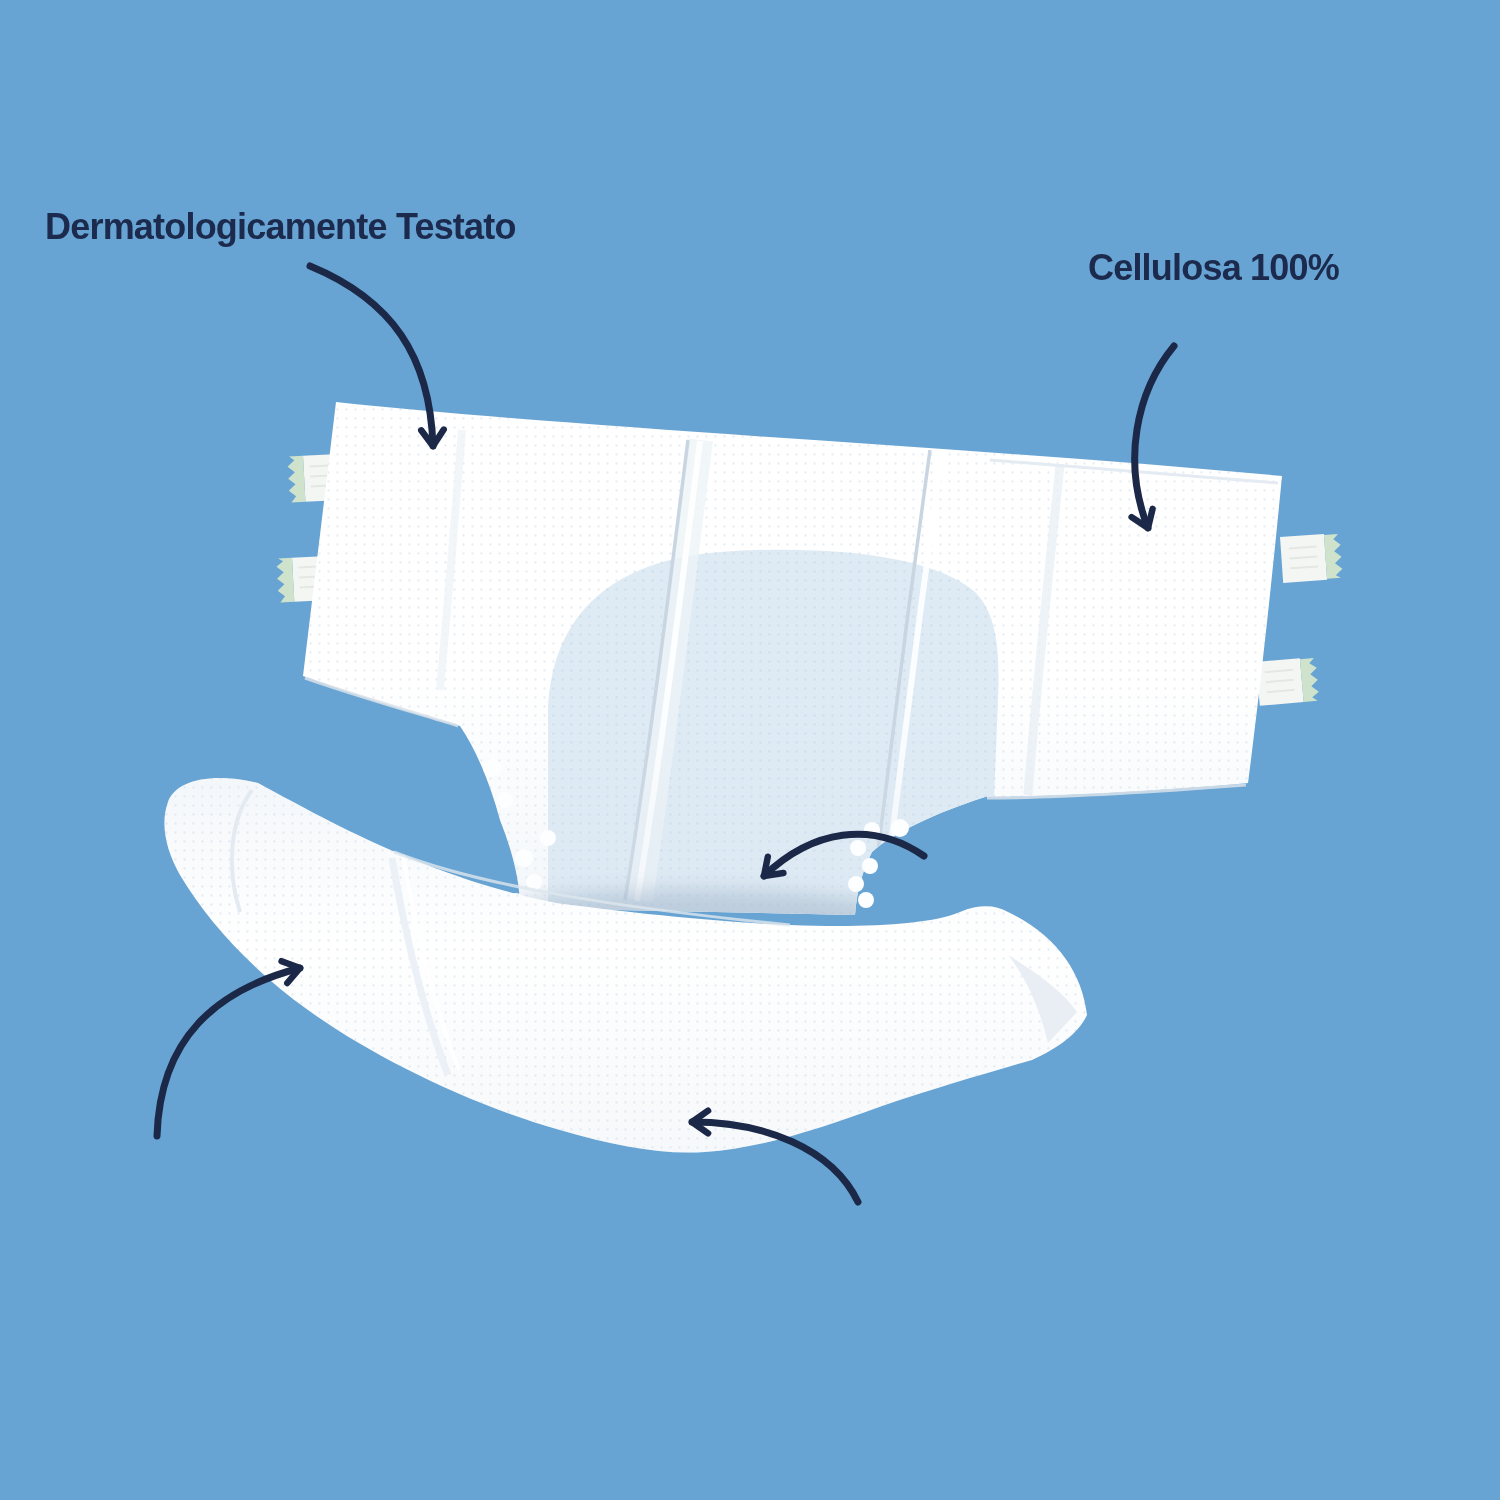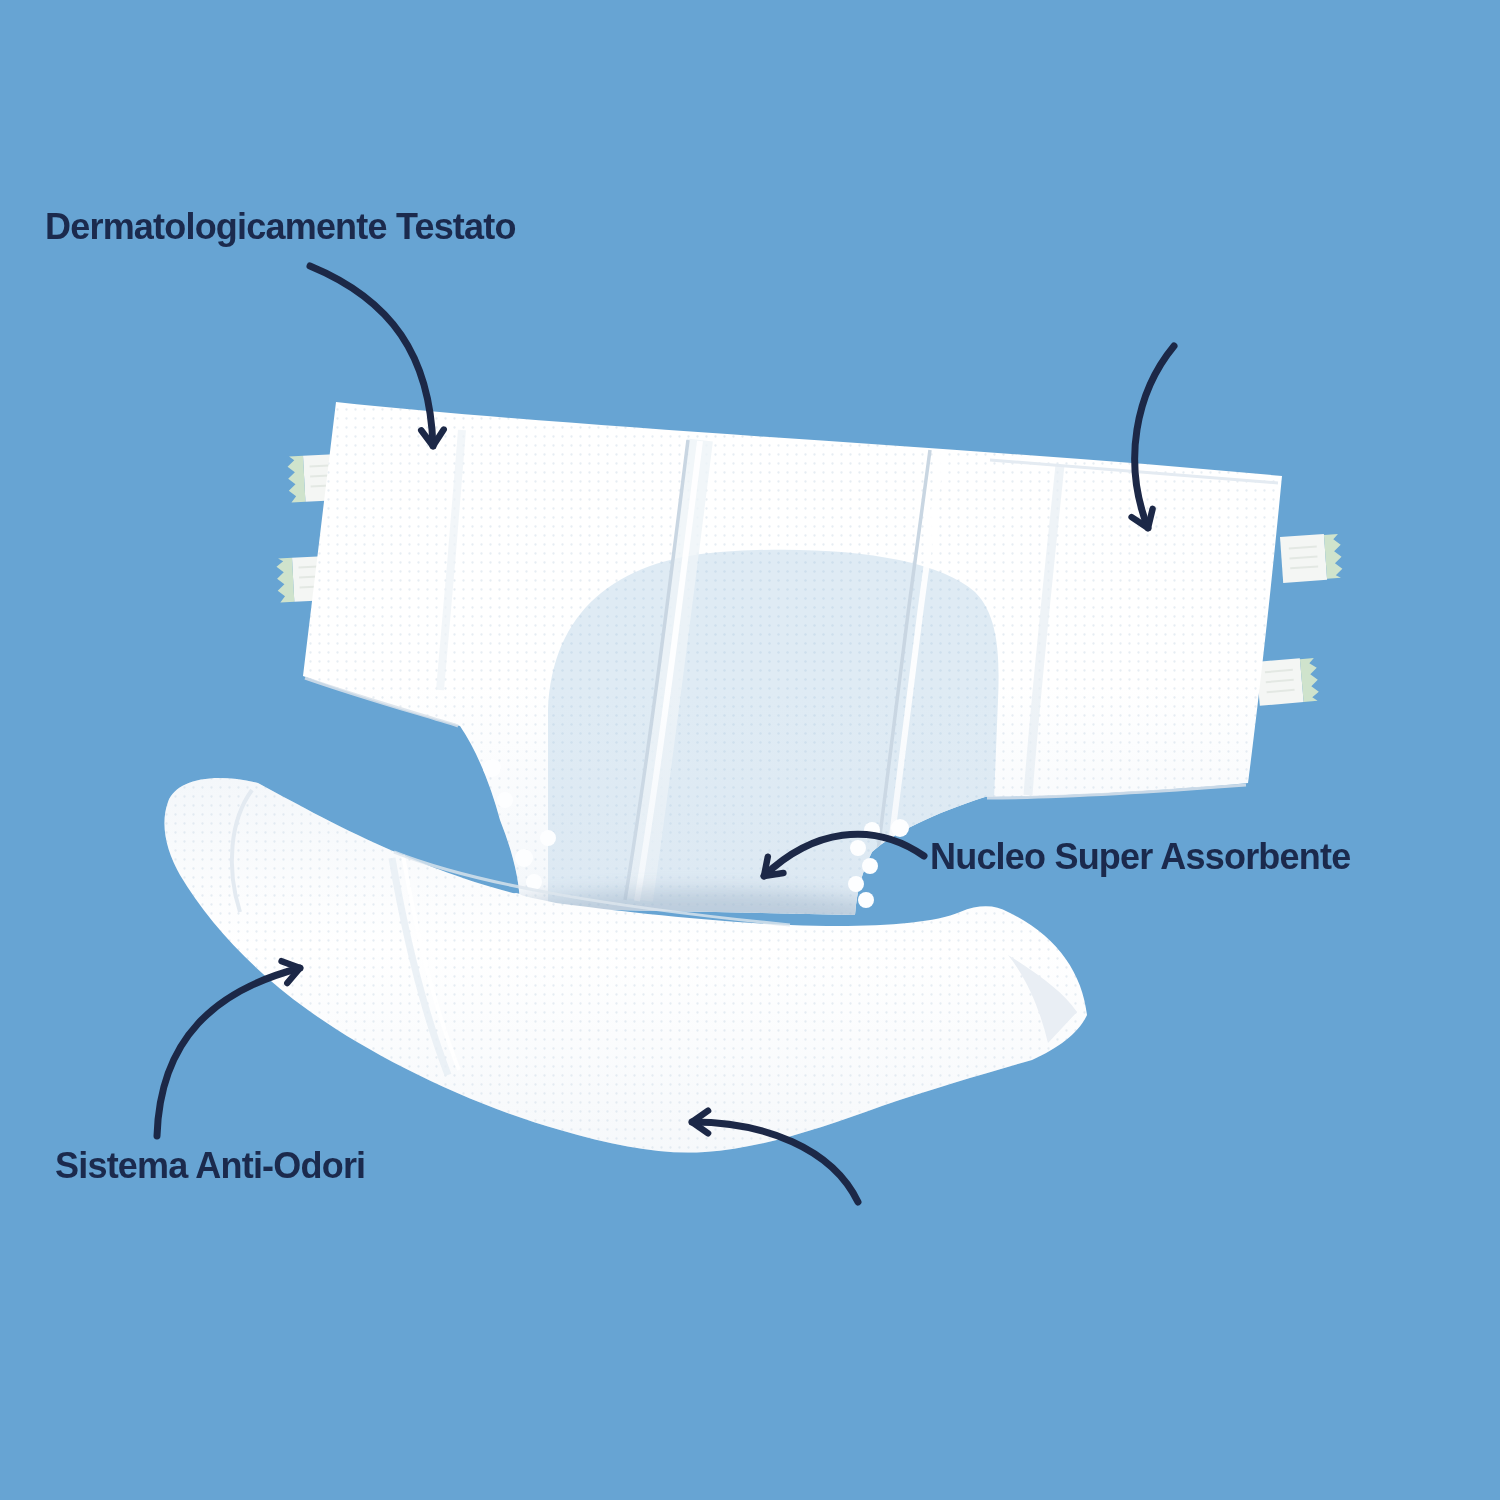--- a/index.html
+++ b/index.html
@@ -144,20 +144,19 @@
       <path d="M 1174 346 C 1136 392, 1122 462, 1148 528" marker-end="url(#ah)"></path>
       <path d="M 924 856 C 872 820, 812 830, 764 876" marker-end="url(#ah)"></path>
       <path d="M 157 1136 C 160 1038, 216 990, 300 968" marker-end="url(#ah)"></path>
       <path d="M 858 1202 C 832 1148, 764 1122, 692 1122" marker-end="url(#ah)"></path>
     </g>
   </svg>
 
   <div class="callout" id="label-derm">Dermatologicamente Testato</div>
 
   <div class="callout" id="label-cellulosa">
+    <div>Cellulosa 100%</div>
   </div>
 
-  <div class="callout" id="label-nucleo">Nucleo Super Assorbente</div>
 
-  <div class="callout" id="label-sistema">Sistema Anti-Odori</div>
 
 
 </div>
 
 </body></html>

